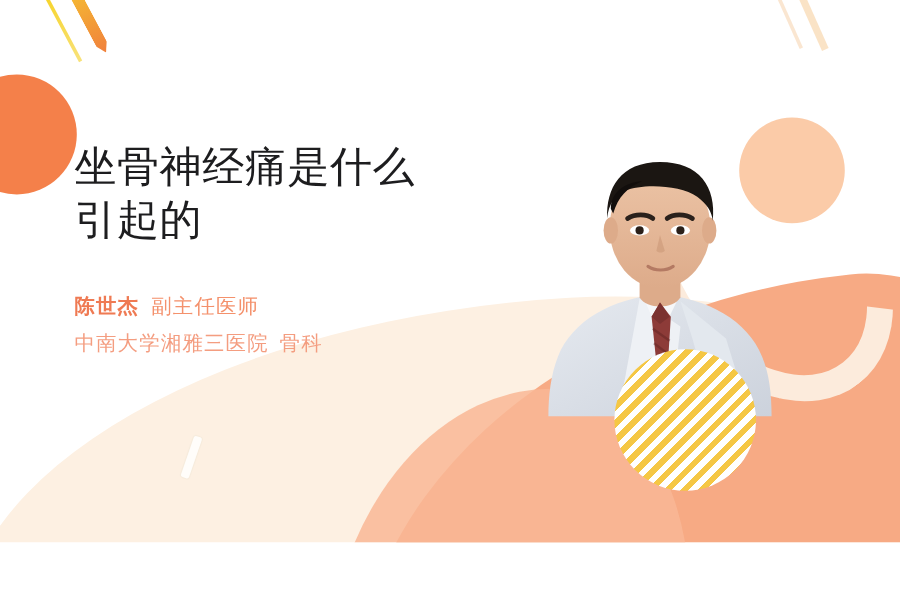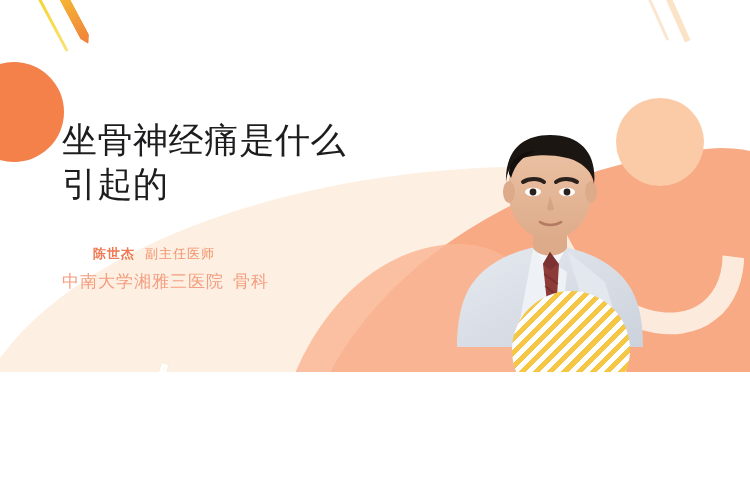--- a/index.html
+++ b/index.html
@@ -7,21 +7,21 @@
     padding: 0;
     background: #ffffff;
   }
   body {
     font-family: "Liberation Sans", "DejaVu Sans", sans-serif;
   }
 
   #card {
     position: relative;
     width: 750px;
-    height: 372px;
+    height: 452px;
     overflow: hidden;
     background: #ffffff;
   }
 
   
   .deco { position: absolute; pointer-events: none; }
 
   
   .wave-pale {
     left: -40px;
@@ -181,25 +181,24 @@
     letter-spacing: .5px;
     margin: 0;
     white-space: pre-line;
   }
   .byline {
     position: absolute;
     left: 62px;
     top: 247px;
   }
   .byline-row1 {
-    font-size: 13px;
+    font-size: 17px;
     line-height: 1.1;
     color: #f2845f;
     white-space: nowrap;
-    margin-left: 31px;
   }
   .byline-row1 .doc-name {
     font-weight: 700;
     color: #ef7a53;
     letter-spacing: 1px;
   }
   .byline-row1 .doc-title {
     font-weight: 400;
     color: #f4916c;
     margin-left: 10px;

